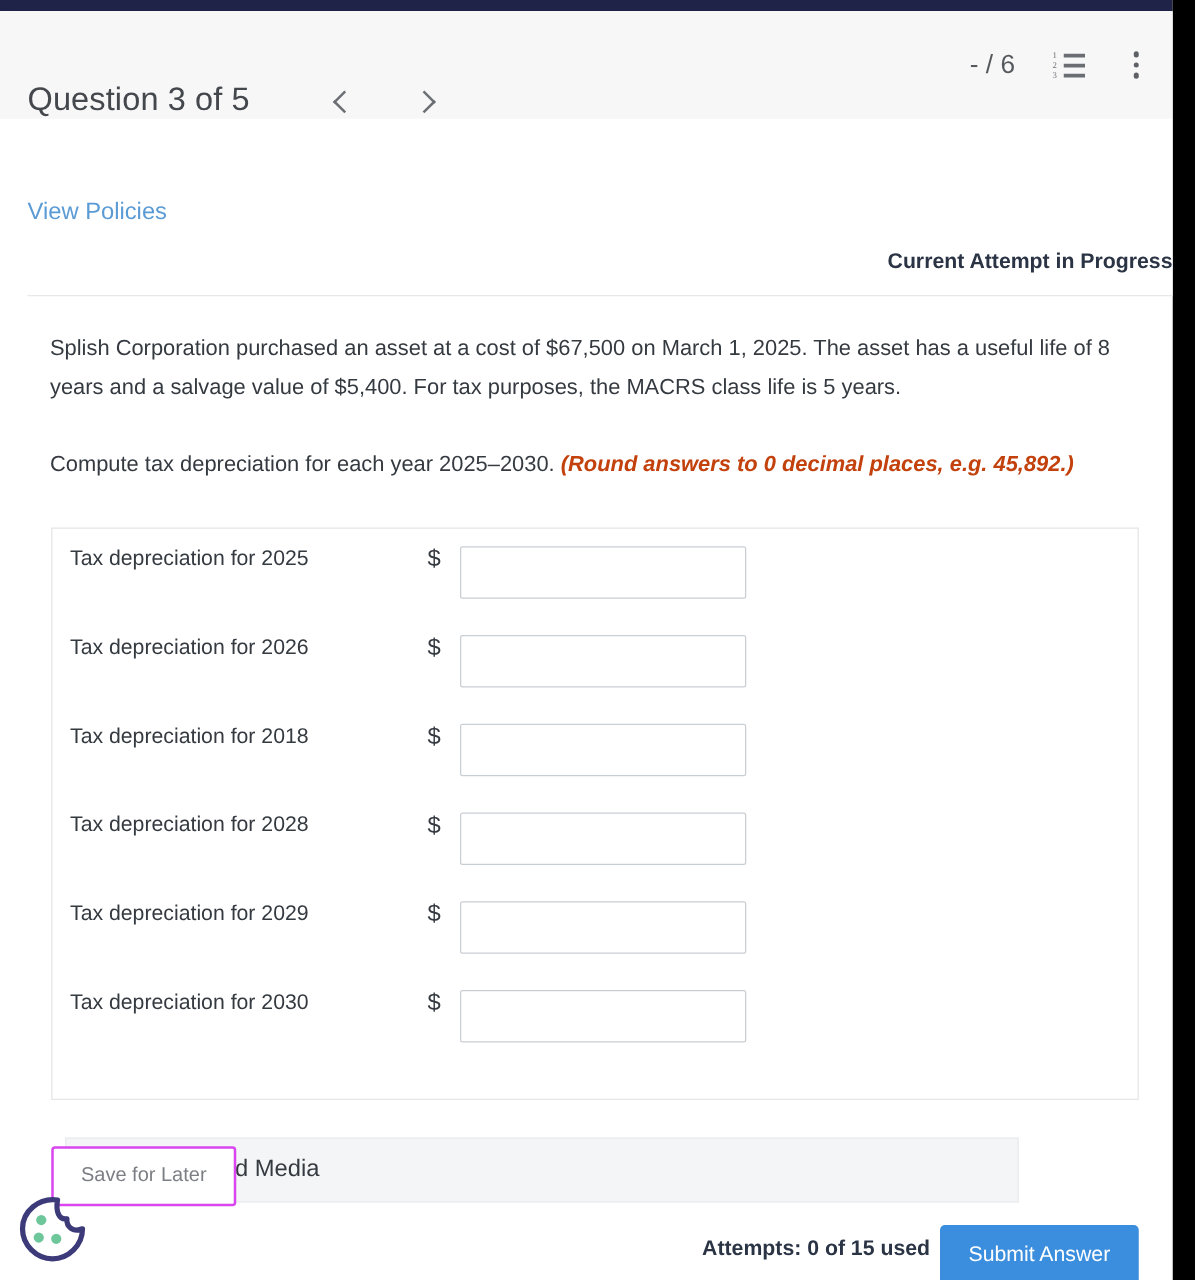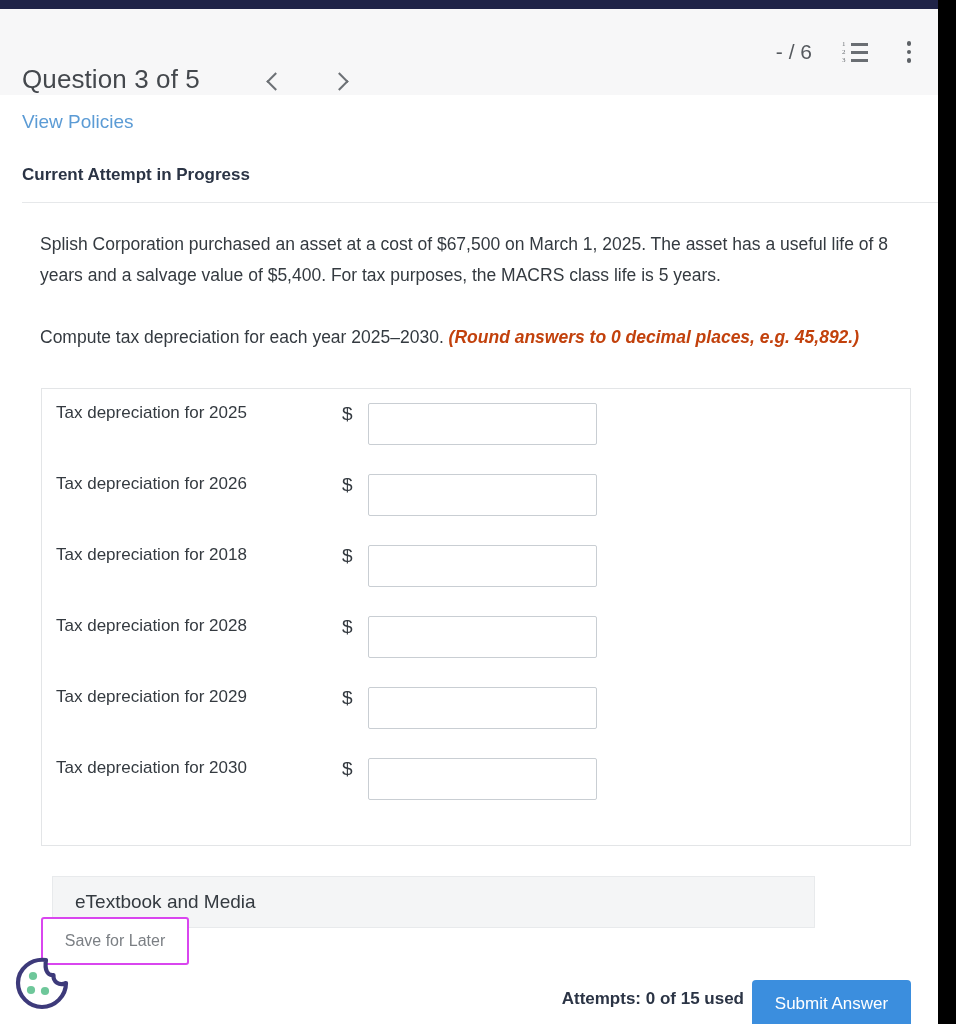--- a/index.html
+++ b/index.html
@@ -117,26 +117,28 @@
   
   .attempt-block {
     padding: 16px 0 0 22px;
     background: #ffffff;
   }
   .policies-link {
     font-size: 19px;
     color: #5b9bd5;
     cursor: pointer;
     display: inline-block;
+    margin-top: 48px;
   }
   .attempt-status {
-    margin-top: 32px;
+    margin-top: 18px;
     font-size: 17px;
     font-weight: bold;
     color: #2b3445;
+    text-align: right;
   }
   .divider {
     margin-top: 17px;
     margin-left: 0;
     width: 916px;
     height: 1px;
     background: #e6e8ea;
   }
   
   .qbody {

